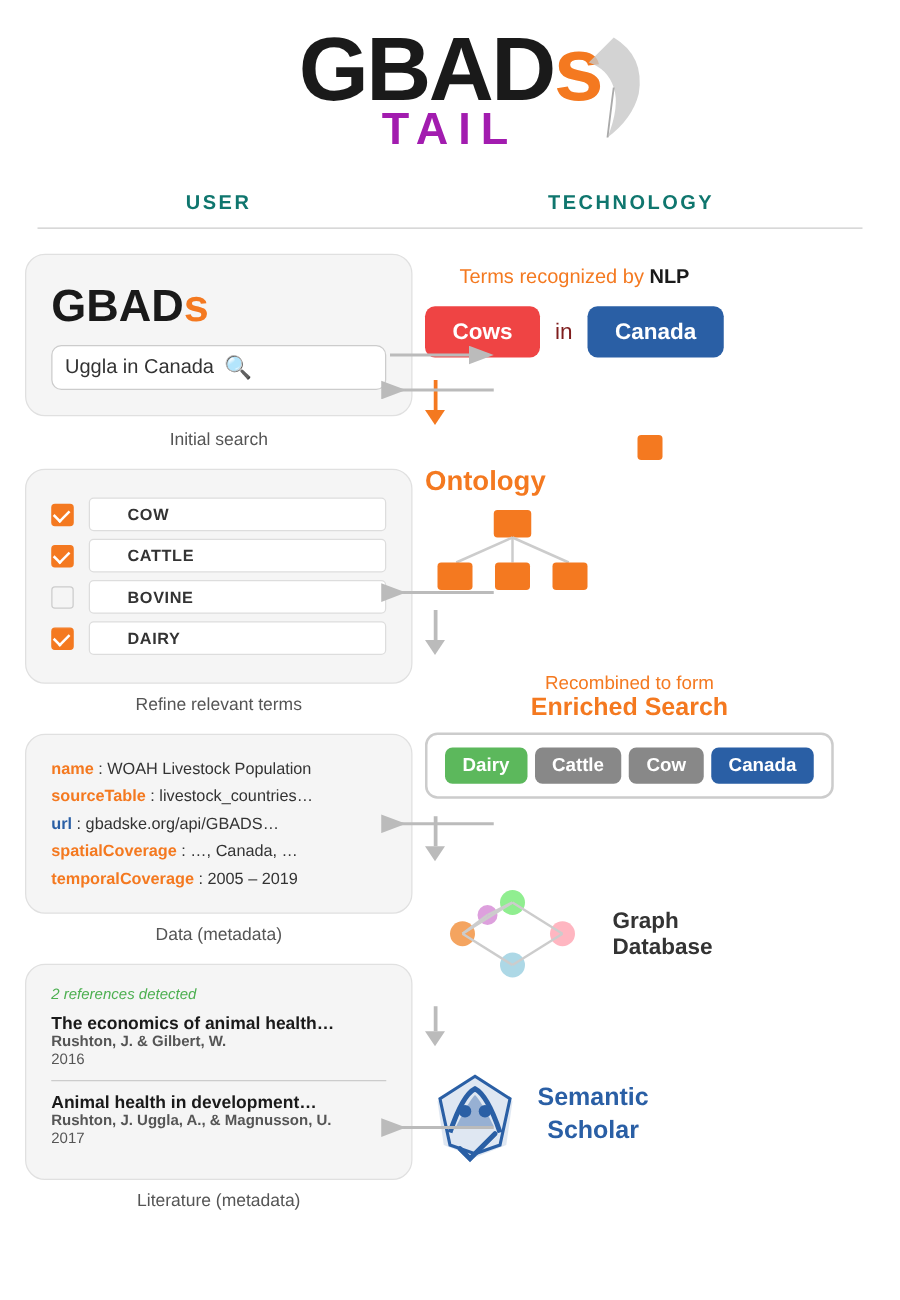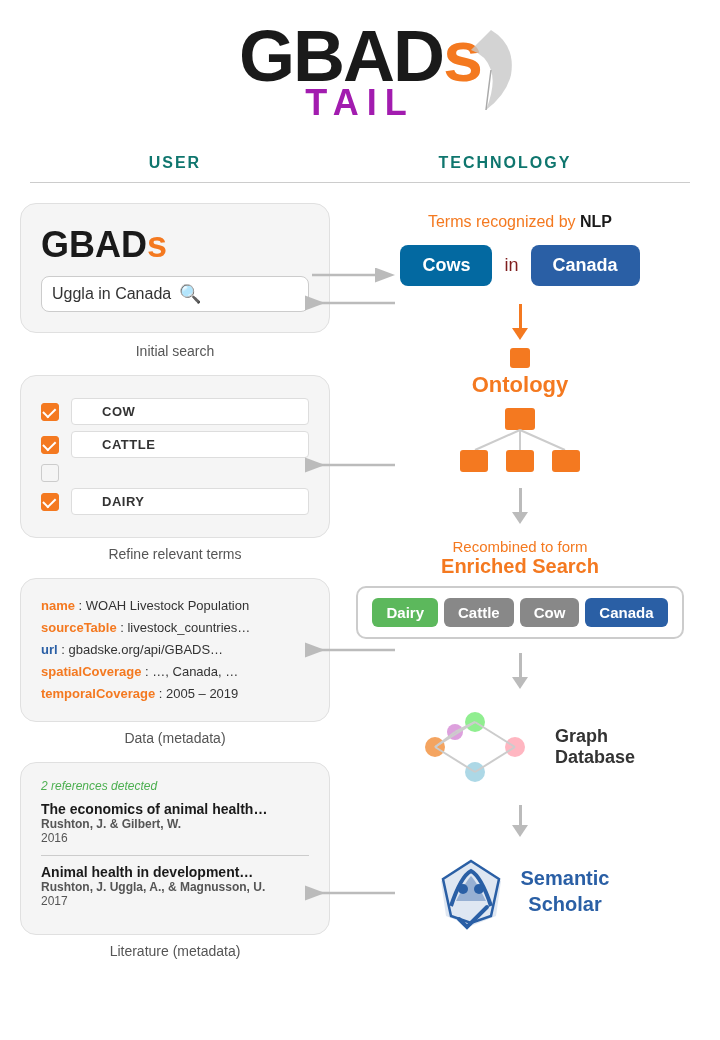--- a/index.html
+++ b/index.html
@@ -71,21 +71,21 @@
       gap: 10px;
     }
     .left-col {
       width: 310px;
       flex-shrink: 0;
     }
     .right-col {
       flex: 1;
       display: flex;
       flex-direction: column;
-      align-items: center;
+      align-items: flex-start;
     }
 
     
     .search-card {
       background: #f5f5f5;
       border-radius: 16px;
       padding: 20px;
       margin-bottom: 10px;
       border: 1px solid #e0e0e0;
     }
@@ -224,21 +224,21 @@
     }
     .nlp-label strong { color: #1a1a1a; }
 
     .nlp-tags {
       display: flex;
       gap: 12px;
       align-items: center;
       margin-bottom: 14px;
     }
     .tag-green {
-      background: #0369a1;
+      background: #ef4444;
       color: #fff;
       border-radius: 8px;
       padding: 10px 22px;
       font-size: 18px;
       font-weight: 700;
     }
     .tag-blue {
       background: #2a5fa5;
       color: #fff;
       border-radius: 8px;
@@ -425,20 +425,21 @@
       <div class="checkbox-row">
         <div class="cb-box checked"></div>
         <div class="cb-label-bg">COW</div>
       </div>
       <div class="checkbox-row">
         <div class="cb-box checked"></div>
         <div class="cb-label-bg">CATTLE</div>
       </div>
       <div class="checkbox-row">
         <div class="cb-box"></div>
+        <div class="cb-label-bg">BOVINE</div>
       </div>
       <div class="checkbox-row">
         <div class="cb-box checked"></div>
         <div class="cb-label-bg">DAIRY</div>
       </div>
     </div>
     <div class="card-label">Refine relevant terms</div>
 
     <div class="data-card">
       <div>

